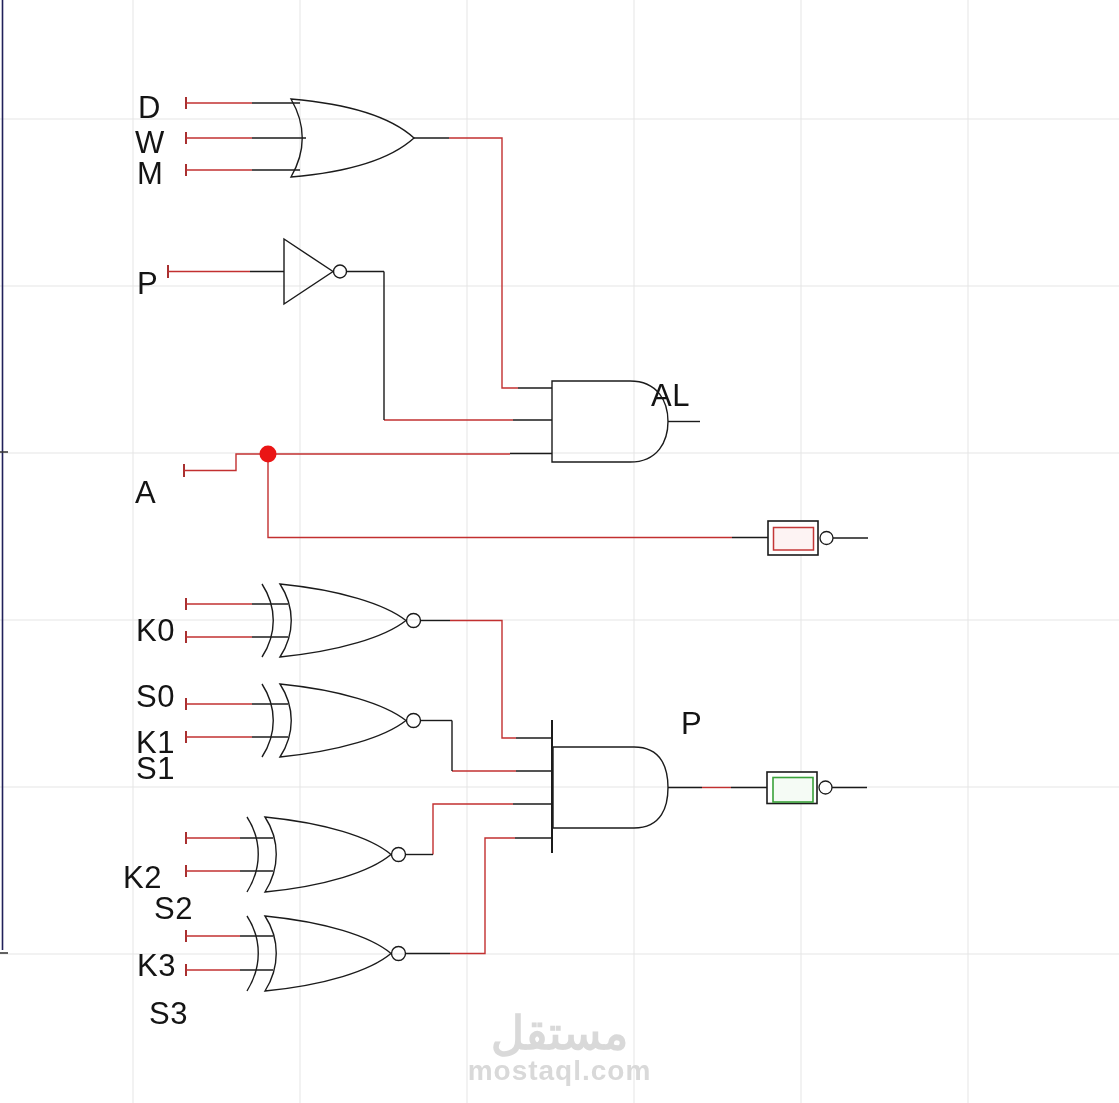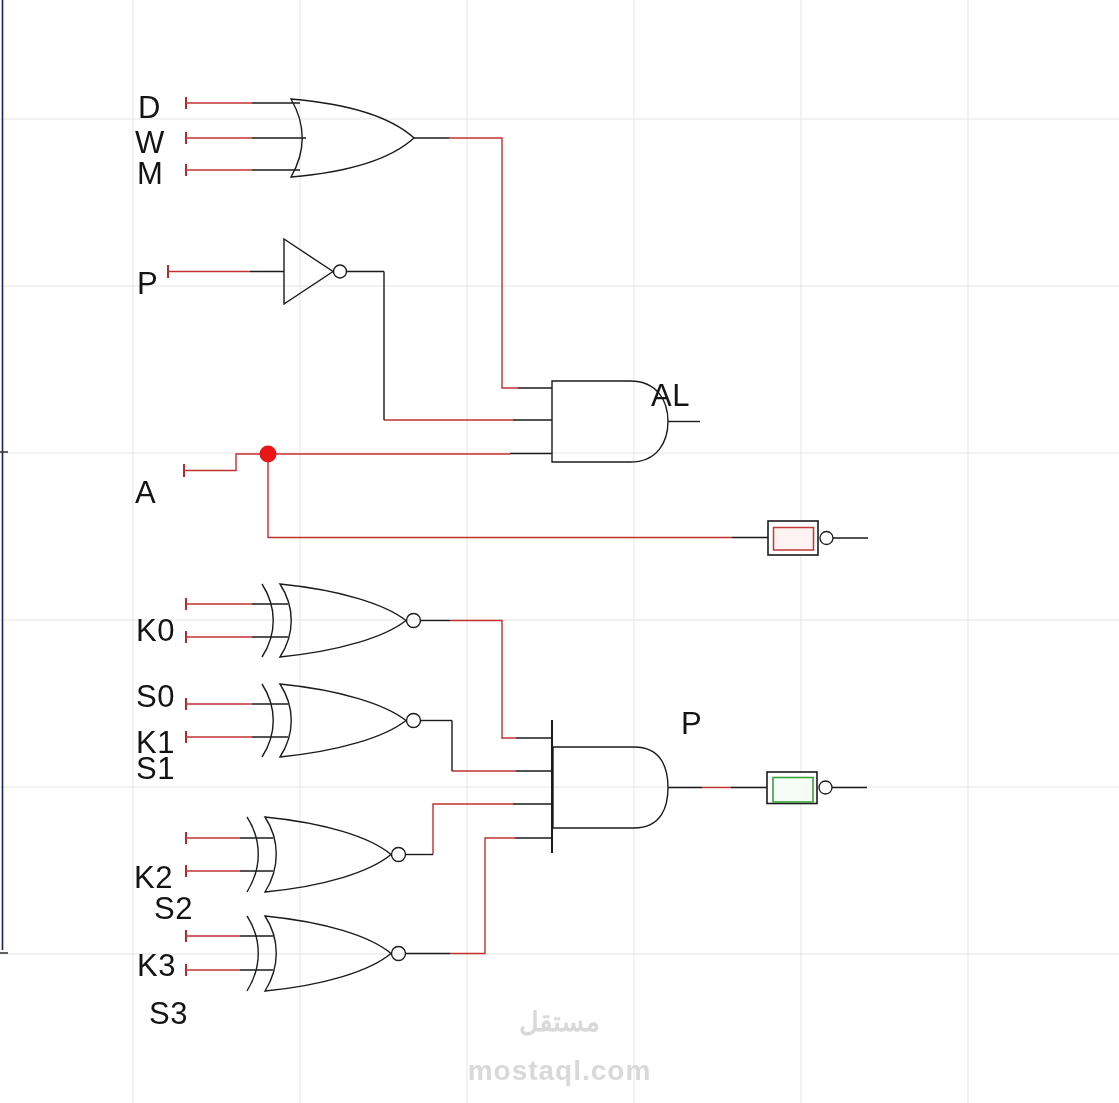--- a/index.html
+++ b/index.html
@@ -15,21 +15,21 @@
     position:absolute;
     font-size:31px;
     line-height:1;
     color:#141414;
     white-space:pre;
     letter-spacing:0.5px;
   }
   .wm-ar {
     position:absolute; left:0; width:1119px; top:1006px;
     text-align:center;
-    font-size:27px; font-weight:bold;
+    font-size:46px; font-weight:bold;
     color:#d9d9d9;
   }
   .wm-en {
     position:absolute; left:0; width:1119px; top:1055px;
     text-align:center;
     font-size:28px; font-weight:bold;
     color:#d9d9d9;
     letter-spacing:1px;
   }
 </style>
@@ -195,21 +195,21 @@
   <div class="lbl" style="left:135px; top:127px">W</div>
   <div class="lbl" style="left:137px; top:158px">M</div>
   <div class="lbl" style="left:137px; top:268px">P</div>
   <div class="lbl" style="left:651px; top:380px">AL</div>
   <div class="lbl" style="left:135px; top:477px">A</div>
   <div class="lbl" style="left:136px; top:615px">K0</div>
   <div class="lbl" style="left:136px; top:681px">S0</div>
   <div class="lbl" style="left:136px; top:727px">K1</div>
   <div class="lbl" style="left:136px; top:753px">S1</div>
   <div class="lbl" style="left:681px; top:708px">P</div>
-  <div class="lbl" style="left:134px; top:862px">K2</div>
+  <div class="lbl" style="left:123px; top:862px">K2</div>
   <div class="lbl" style="left:154px; top:893px">S2</div>
   <div class="lbl" style="left:137px; top:950px">K3</div>
   <div class="lbl" style="left:149px; top:998px">S3</div>
 
   <div class="wm-ar">مستقل</div>
   <div class="wm-en">mostaql.com</div>
 
 </div>
 
 </body></html>

